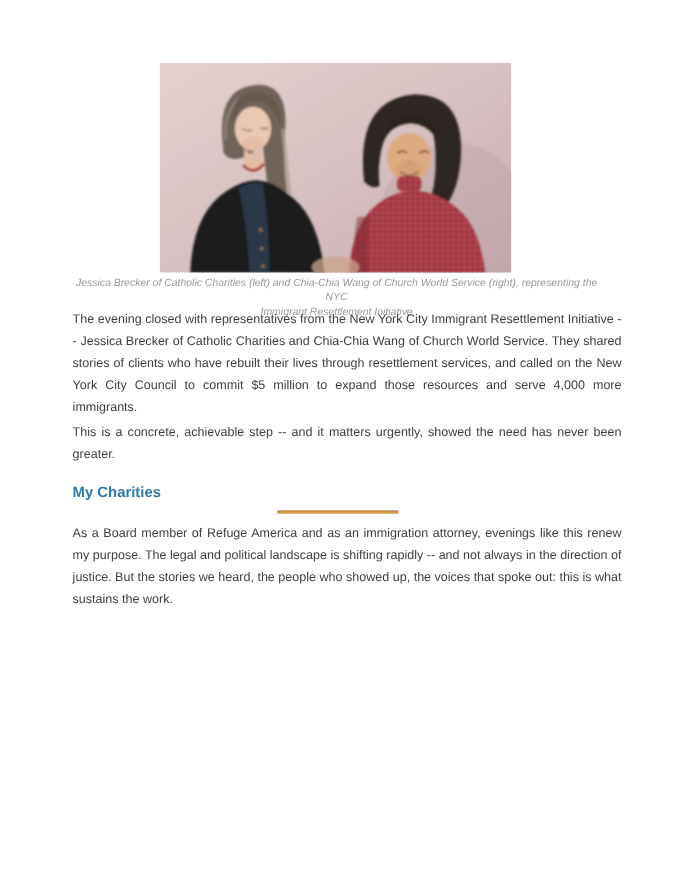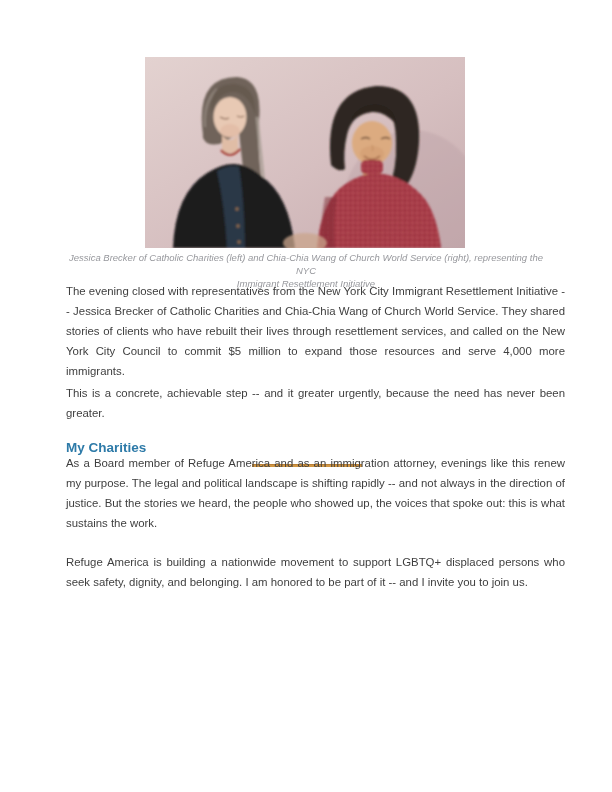--- a/index.html
+++ b/index.html
@@ -23,21 +23,21 @@
     color:var(--caption-text,#97989d);
   }
   .body{
     position:absolute;left:66px;width:499px;margin:0;
     font-size:11.4px;line-height:20px;
     color:var(--body-text,#3e3e3e);
     text-align:justify;
   }
   .p1{top:281px;}
   .p2{top:383px;}
-  .p3{top:453px;}
+  .p3{top:475px;}
   .p4{top:552px;}
   .heading{
     position:absolute;left:66px;top:439px;margin:0;
     font-size:13.5px;line-height:17px;font-weight:bold;
     color:var(--heading,#2d7aa8);
   }
   .divider{
     position:absolute;left:252px;top:464px;width:110px;height:3px;
     background:linear-gradient(180deg,#b0752c 0%,#d49a48 55%,var(--divider,#cf9440) 100%);
   }
@@ -107,23 +107,22 @@
     </svg>
   </figure>
 
   <figcaption class="caption">
     <span>Jessica Brecker of Catholic Charities (left) and Chia-Chia Wang of Church World Service (right), representing the NYC</span><br>
     <span>Immigrant Resettlement Initiative</span>
   </figcaption>
 
   <p class="body p1">The evening closed with representatives from the New York City Immigrant Resettlement Initiative -- Jessica Brecker of Catholic Charities and Chia-Chia Wang of Church World Service. They shared stories of clients who have rebuilt their lives through resettlement services, and called on the New York City Council to commit $5 million to expand those resources and serve 4,000 more immigrants.</p>
 
-  <p class="body p2">This is a concrete, achievable step -- and it greater urgently, because the need has never been greater.</p>
+  <p class="body p2">This is a concrete, achievable step -- and it matters urgently, showed the need has never been greater.</p>
 
   <h2 class="heading">My Charities</h2>
 
   <div class="divider"></div>
 
   <p class="body p3">As a Board member of Refuge America and as an immigration attorney, evenings like this renew my purpose. The legal and political landscape is shifting rapidly -- and not always in the direction of justice. But the stories we heard, the people who showed up, the voices that spoke out: this is what sustains the work.</p>
 
-  <p class="body p4">Refuge America is building a nationwide movement to support LGBTQ+ displaced persons who seek safety, dignity, and belonging. I am honored to be part of it -- and I invite you to join us.</p>
 
 </div>
 
 </body></html>

